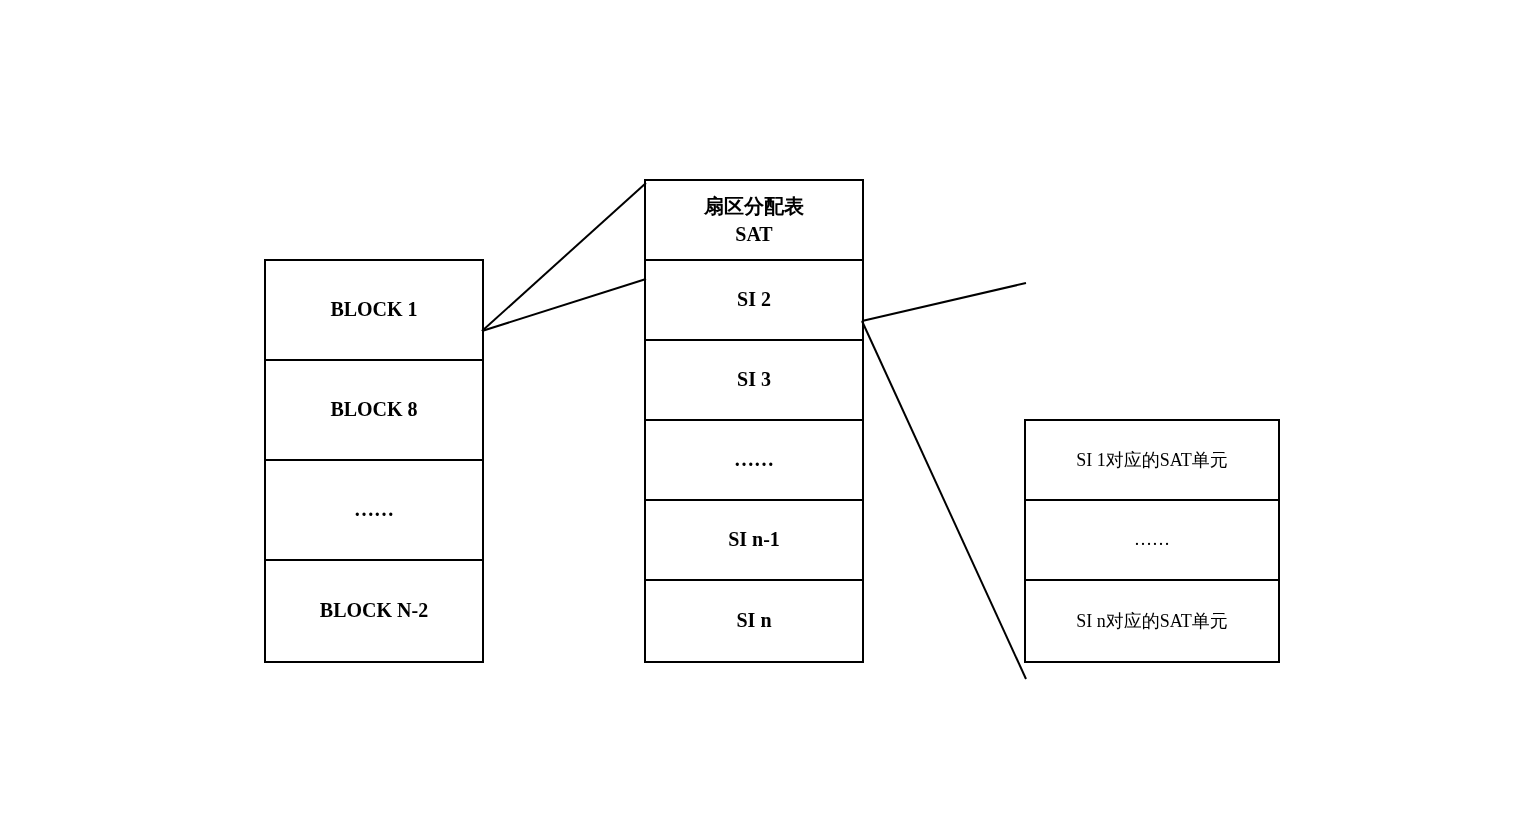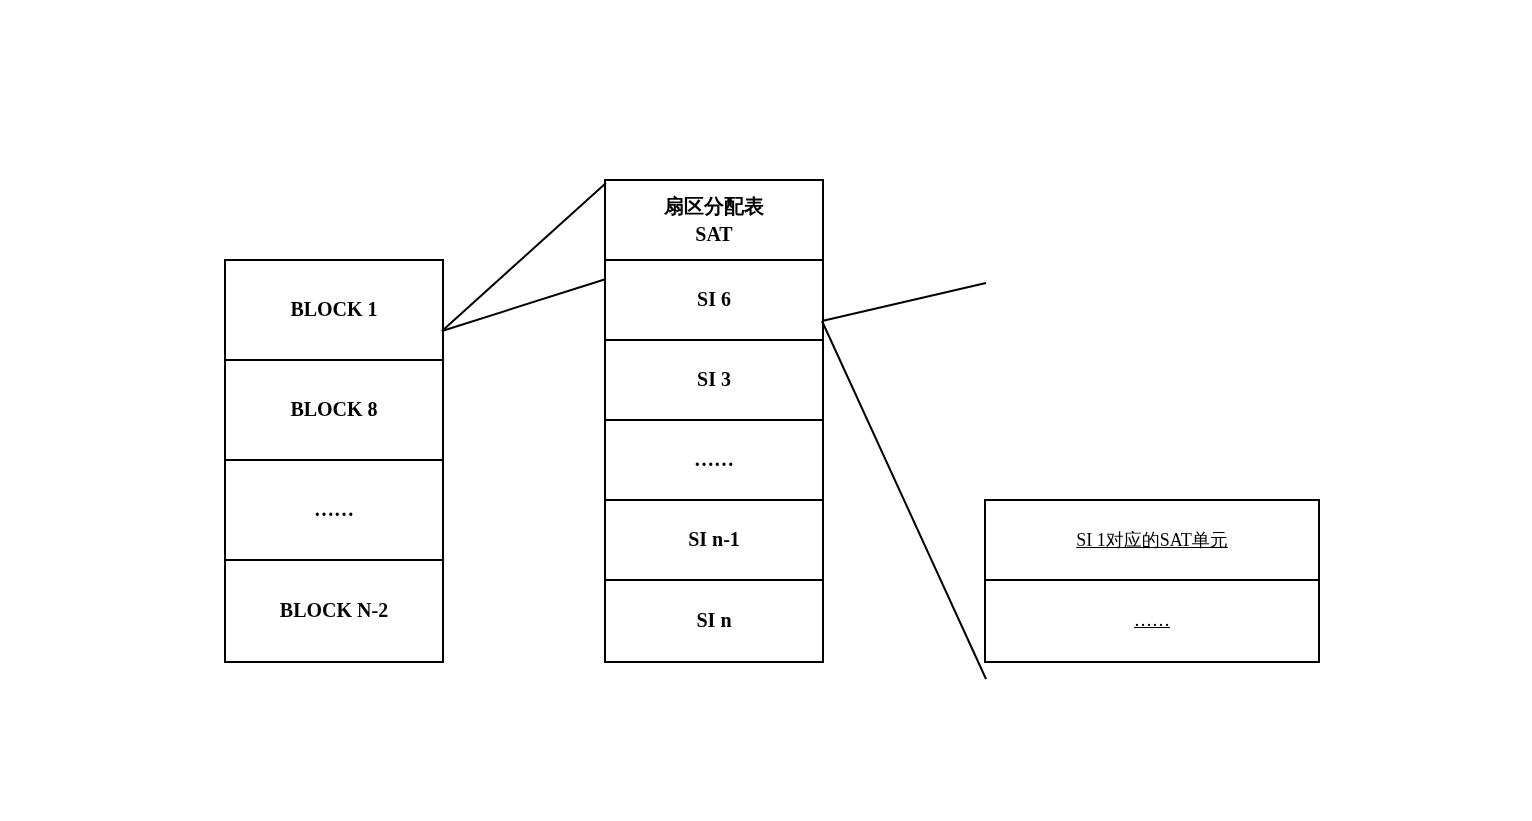--- a/index.html
+++ b/index.html
@@ -62,24 +62,23 @@
       font-size: 20px;
       font-weight: bold;
       line-height: 1.4;
     }
     .col-sat .cell {
       height: 80px;
     }
 
     
     .col-units {
-      width: 336px;
+      width: 256px;
       margin-left: 160px;
       margin-top: 100px; 
-      text-decoration: underline;
     }
     .col-units .cell {
       height: 80px;
       font-weight: normal;
       font-size: 18px;
     }
 
     
     .svg-overlay {
       position: absolute;
@@ -100,30 +99,31 @@
     <div class="cell">BLOCK 8</div>
     <div class="cell">……</div>
     <div class="cell">BLOCK N-2</div>
   </div>
 
   <div class="col col-sat">
     <div class="cell-header">
       <span>扇区分配表</span>
       <span>SAT</span>
     </div>
-    <div class="cell">SI 6</div>
+    <div class="cell">SI 2</div>
     <div class="cell">SI 3</div>
     <div class="cell">……</div>
     <div class="cell">SI n-1</div>
     <div class="cell">SI n</div>
   </div>
 
   <div class="col col-units">
     <div class="cell">SI 1对应的SAT单元</div>
     <div class="cell">……</div>
+    <div class="cell">SI n对应的SAT单元</div>
   </div>
 
   <svg class="svg-overlay" viewBox="0 0 1040 504" preserveAspectRatio="none" style="position: absolute; top: 0px; left: 0px; width: 1040px; height: 504px;">
       <line x1="218" y1="152" x2="382" y2="4" stroke="#000" stroke-width="2"></line>
 <line x1="218" y1="152" x2="382" y2="100" stroke="#000" stroke-width="2"></line>
 <line x1="598" y1="142" x2="762" y2="104" stroke="#000" stroke-width="2"></line>
 <line x1="598" y1="142" x2="762" y2="500" stroke="#000" stroke-width="2"></line>
     </svg>
 
 </div>

